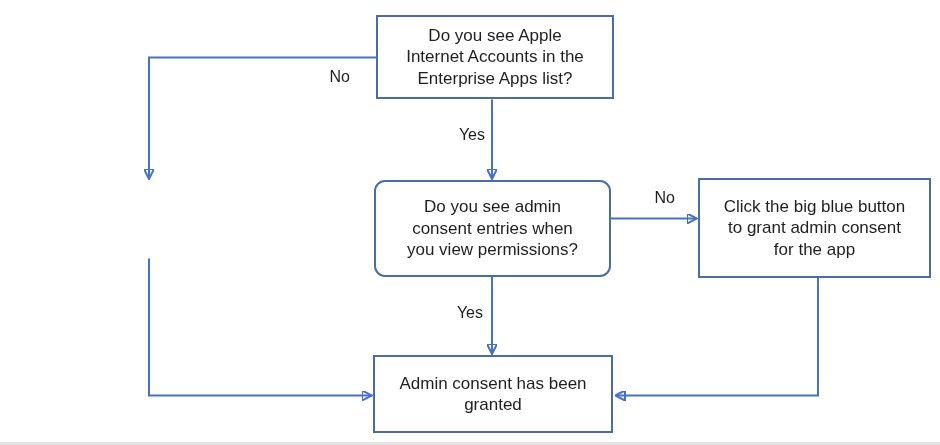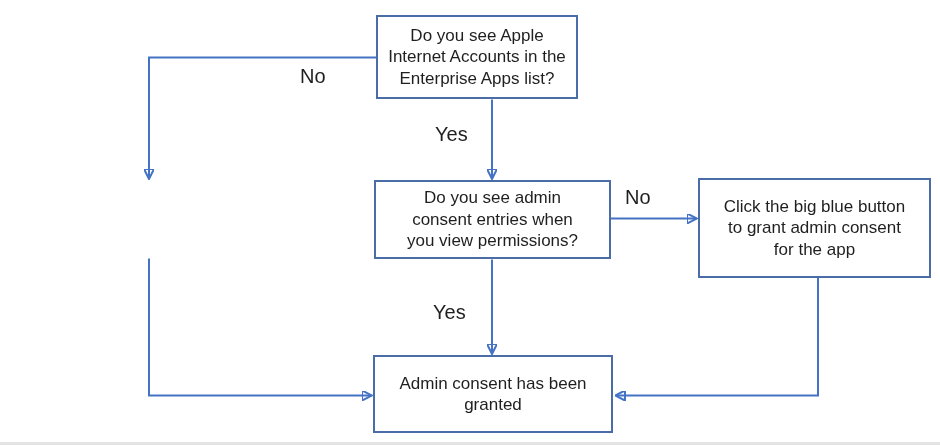--- a/index.html
+++ b/index.html
@@ -37,31 +37,31 @@
     background: #ffffff;
     display: flex;
     align-items: center;
     justify-content: center;
     text-align: center;
     color: var(--text);
     font-size: 17px;
     line-height: 21.5px;
   }
   .node-text { white-space: pre-line; }
-  .node-top    { left: 376px; top: 15px;  width: 202px; height: 84px; }
+  .node-top    { left: 376px; top: 15px;  width: 238px; height: 84px; }
   .node-left   { left: 4px;   top: 180px; width: 287px; height: 78px; }
-  .node-middle { left: 374px; top: 180px; width: 237px; height: 79px; }
+  .node-middle { left: 374px; top: 180px; width: 237px; height: 97px; border-radius: 11px; }
   .node-right  { left: 698px; top: 178px; width: 233px; height: 100px; }
   .node-bottom { left: 373px; top: 355px; width: 240px; height: 78px; }
   .edge-label {
     position: absolute;
     width: 50px;
-    text-align: left;
+    text-align: right;
     color: var(--text);
-    font-size: 20px;
+    font-size: 16px;
     line-height: 21px;
   }
   .label-no-top  { left: 300px; top: 66px; }
   .label-yes-top { left: 435px; top: 124px; }
   .label-no-mid  { left: 625px; top: 187px; }
   .label-yes-mid { left: 433px; top: 302px; }
   .bottom-shadow {
     position: absolute;
     left: 0; bottom: 0;
     width: 100%; height: 3px;

